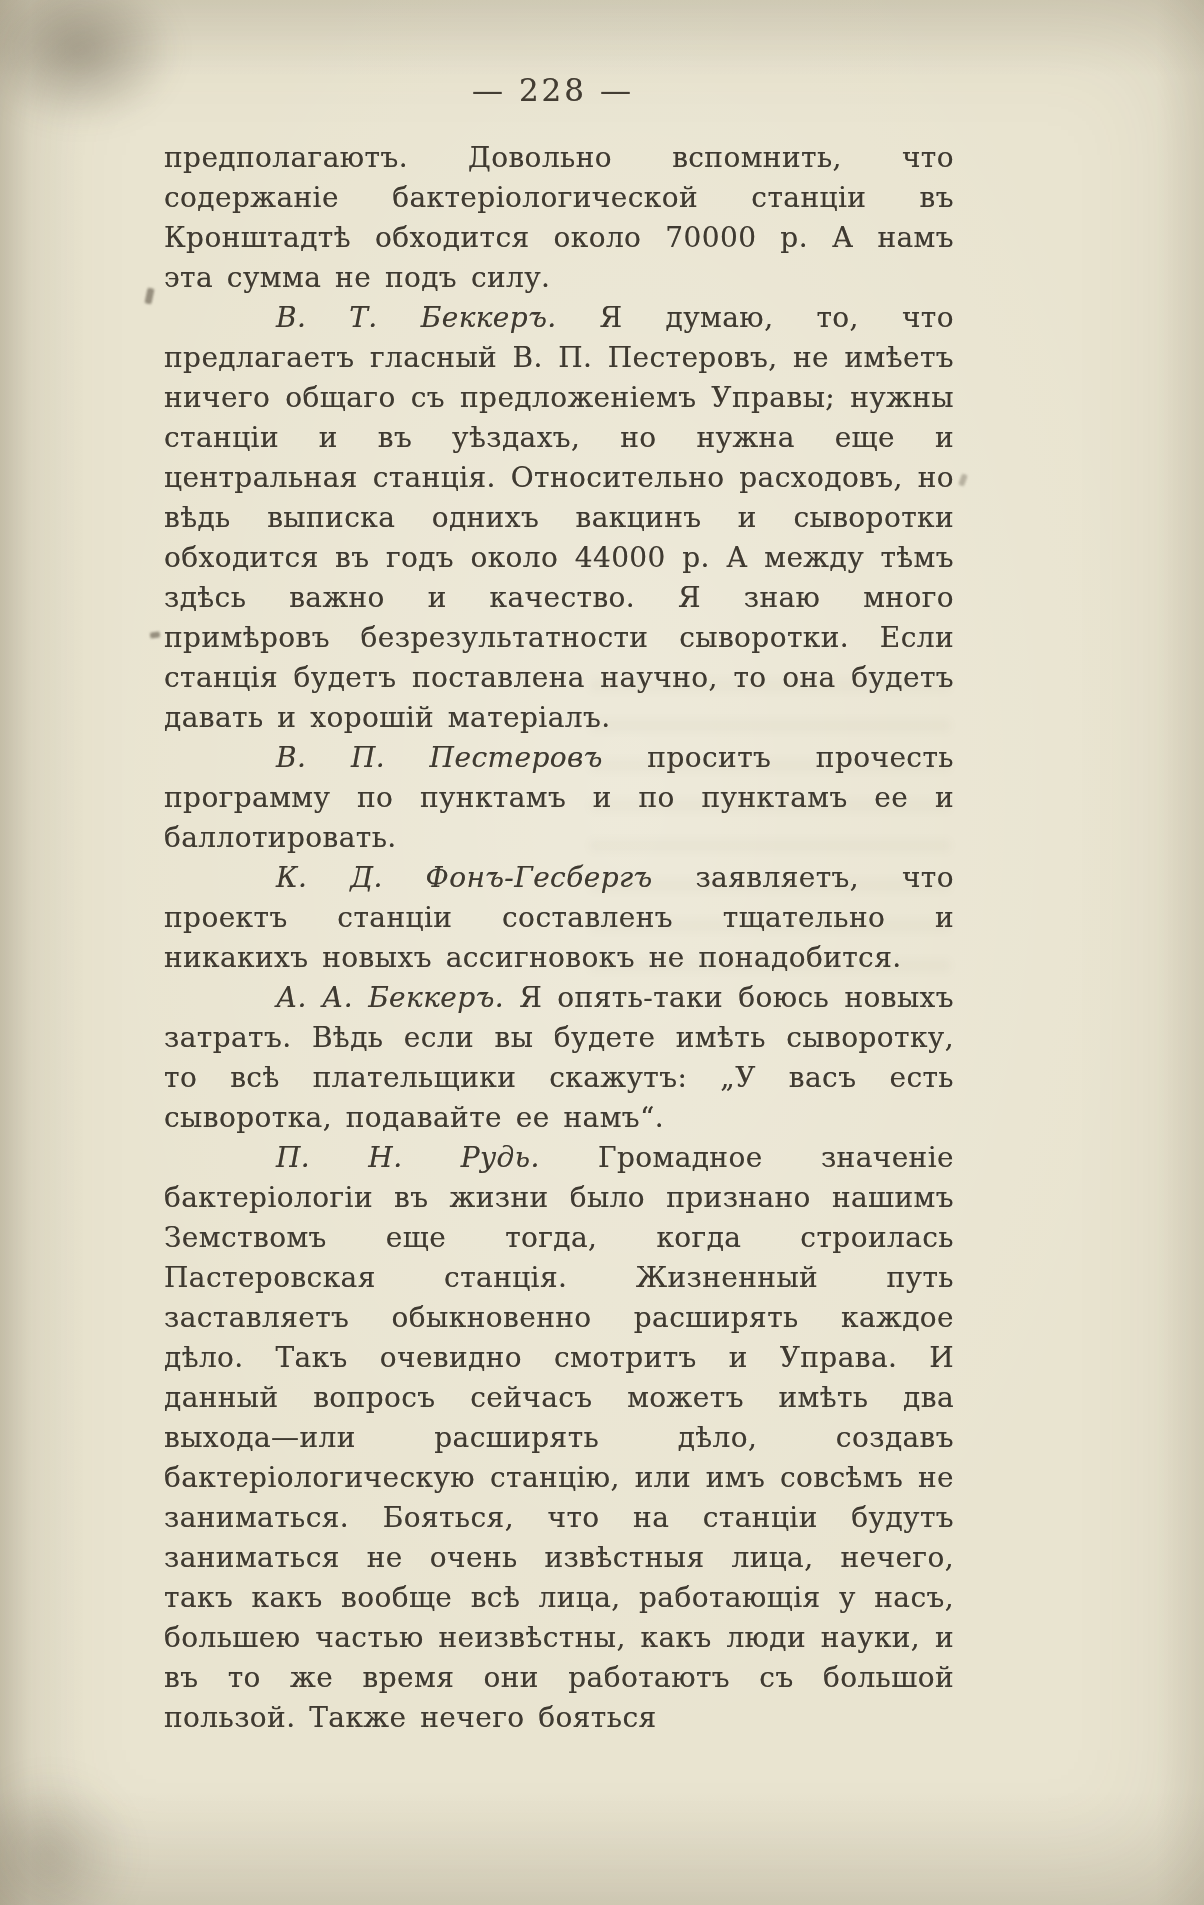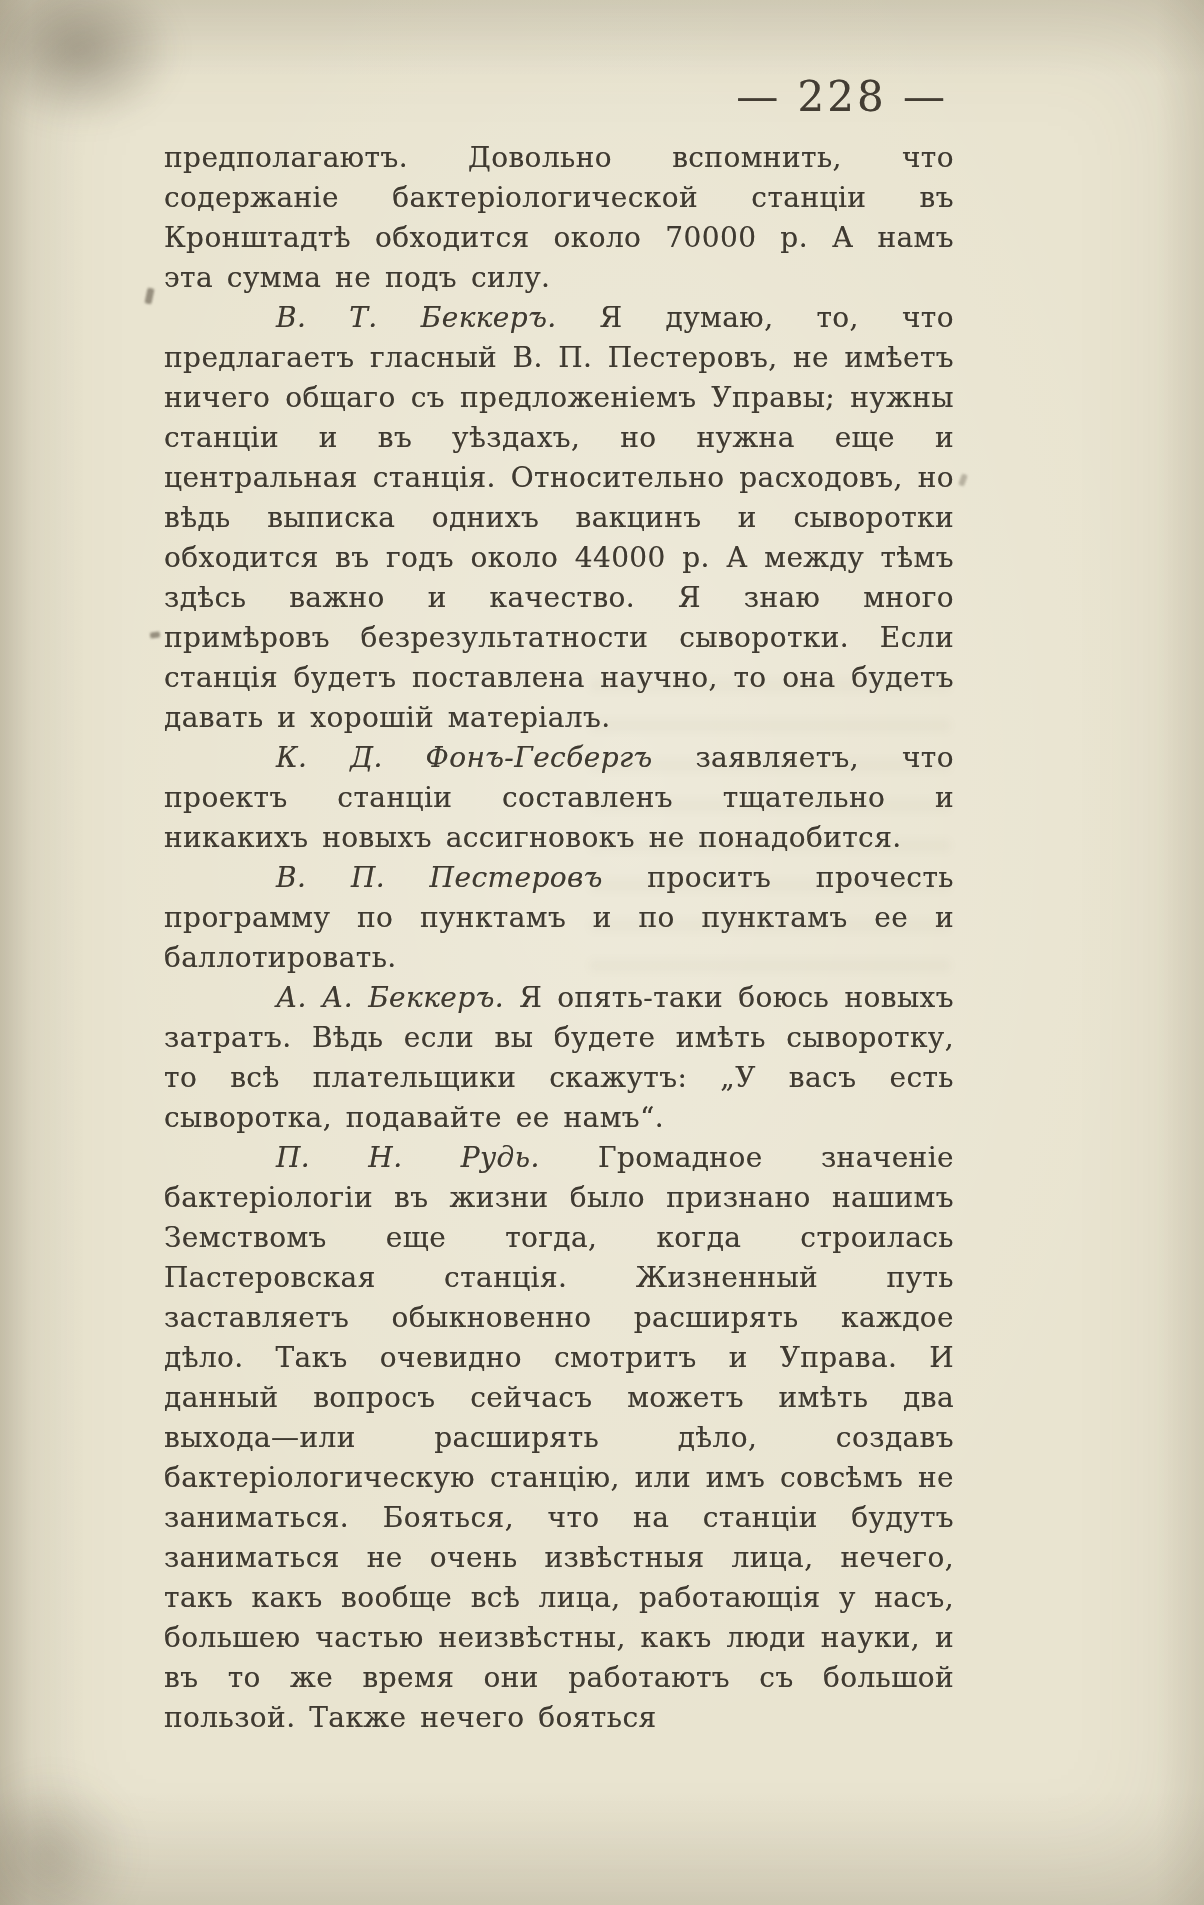--- a/index.html
+++ b/index.html
@@ -58,22 +58,22 @@
     filter: blur(1.2px);
     border-radius: 2px;
   }
   .mark-1 { left: 146px; top: 288px; width: 7px; height: 16px; transform: rotate(12deg); }
   .mark-2 { left: 150px; top: 632px; width: 10px; height: 6px; transform: rotate(-8deg); }
   .mark-3 { left: 960px; top: 474px; width: 6px; height: 12px; transform: rotate(20deg); opacity: .6; }
   .page-number {
     position: absolute;
     left: 158px; top: 72px;
     width: 790px;
-    text-align: right;
-    font-size: 42px;
+    text-align: center;
+    font-size: 31px;
     letter-spacing: 3px;
     color: #433d33;
     text-shadow: 0 0 0.5px rgba(67,61,51,0.55);
   }
   .text-column {
     position: absolute;
     left: 164px; top: 138px;
     width: 790px;
     font-size: 28px;
     line-height: 40px;
@@ -106,21 +106,21 @@
   <div class="mark mark-2"></div>
   <div class="mark mark-3"></div>
 
   <div class="page-number">— 228 —</div>
 
   <div class="text-column" id="paragraphs">
   <p class="para no-indent"><span>предполагаютъ. Довольно вспомнить, что содержаніе бактеріологической станціи въ Кронштадтѣ обходится около 70000 р. А намъ эта сумма не подъ силу.</span></p>
 
   <p class="para"><span class="speaker">В. Т. Беккеръ. </span><span>Я думаю, то, что предлагаетъ гласный В. П. Пестеровъ, не имѣетъ ничего общаго съ предложеніемъ Управы; нужны станціи и въ уѣздахъ, но нужна еще и центральная станція. Относительно расходовъ, но вѣдь выписка однихъ вакцинъ и сыворотки обходится въ годъ около 44000 р. А между тѣмъ здѣсь важно и качество. Я знаю много примѣровъ безрезультатности сыворотки. Если станція будетъ поставлена научно, то она будетъ давать и хорошій матеріалъ.</span></p>
 
+  <p class="para"><span class="speaker">В. П. Пестеровъ </span><span>проситъ прочесть программу по пунктамъ и по пунктамъ ее и баллотировать.</span></p>
+
   <p class="para"><span class="speaker">К. Д. Фонъ-Гесбергъ </span><span>заявляетъ, что проектъ станціи составленъ тщательно и никакихъ новыхъ ассигновокъ не понадобится.</span></p>
-
-  <p class="para"><span class="speaker">В. П. Пестеровъ </span><span>проситъ прочесть программу по пунктамъ и по пунктамъ ее и баллотировать.</span></p>
 
   <p class="para"><span class="speaker">А. А. Беккеръ. </span><span>Я опять-таки боюсь новыхъ затратъ. Вѣдь если вы будете имѣть сыворотку, то всѣ плательщики скажутъ: „У васъ есть сыворотка, подавайте ее намъ“.</span></p>
 
   <p class="para"><span class="speaker">П. Н. Рудь. </span><span>Громадное значеніе бактеріологіи въ жизни было признано нашимъ Земствомъ еще тогда, когда строилась Пастеровская станція. Жизненный путь заставляетъ обыкновенно расширять каждое дѣло. Такъ очевидно смотритъ и Управа. И данный вопросъ сейчасъ можетъ имѣть два выхода—или расширять дѣло, создавъ бактеріологическую станцію, или имъ совсѣмъ не заниматься. Бояться, что на станціи будутъ заниматься не очень извѣстныя лица, нечего, такъ какъ вообще всѣ лица, работающія у насъ, большею частью неизвѣстны, какъ люди науки, и въ то же время они работаютъ съ большой пользой. Также нечего бояться</span></p>
 </div>
 </div>
 
 </body></html>

